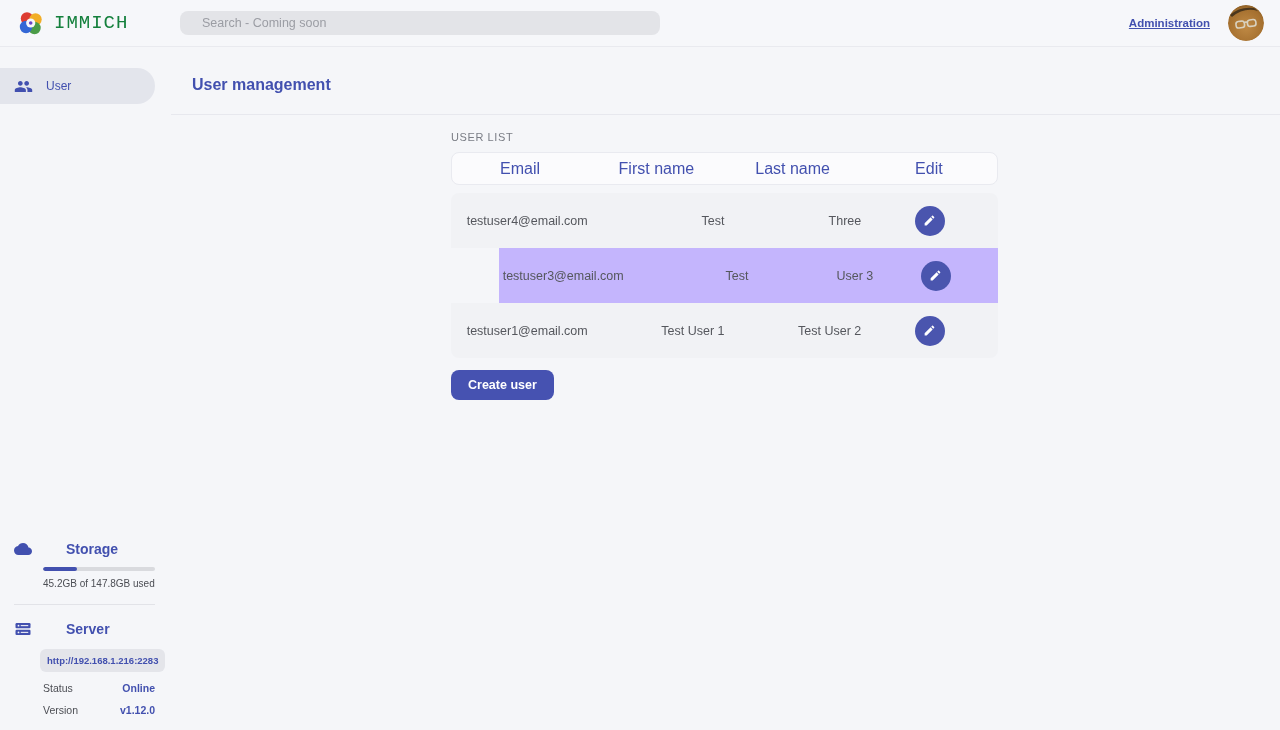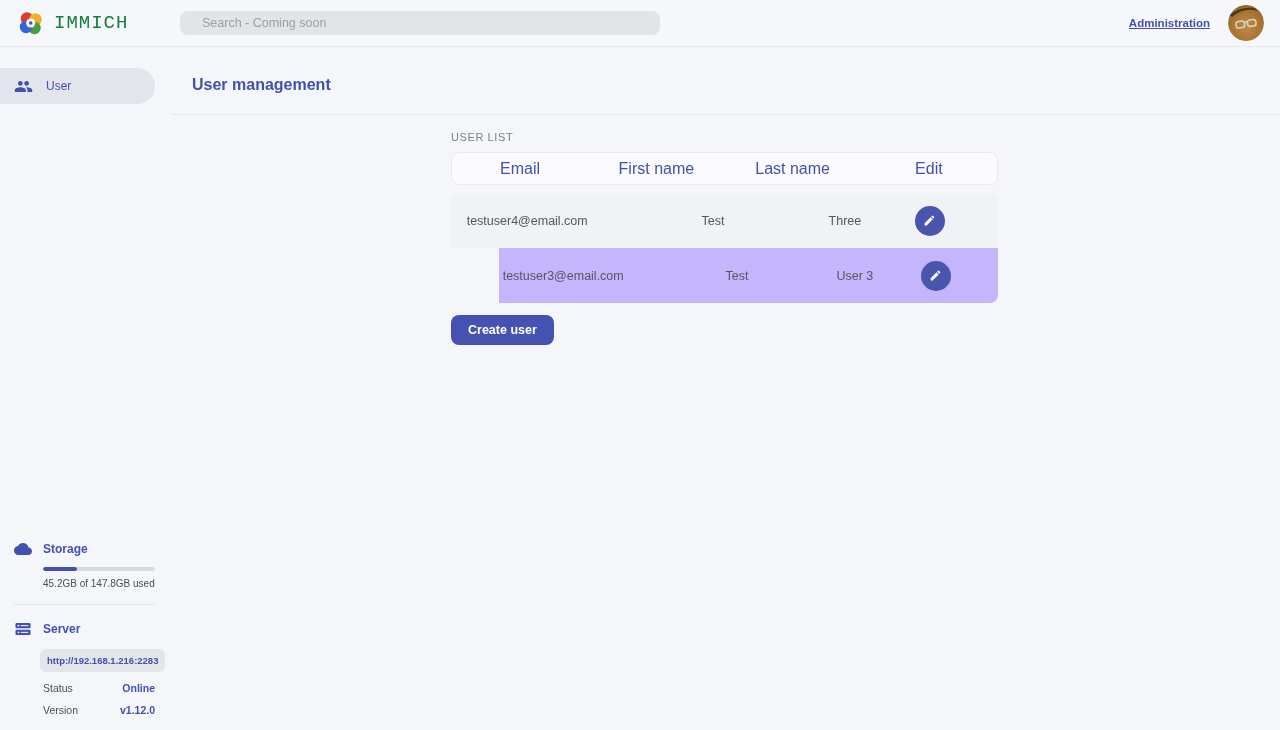--- a/index.html
+++ b/index.html
@@ -85,21 +85,21 @@
     padding-left:14px;
     cursor:pointer;
   }
   .nav-item .label {
     color:#4250af;
     font-size:12px;
     font-weight:500;
   }
   .sidebar-footer { padding:0 16px 14px 14px; }
   .section-head { display:flex; align-items:center; gap:11px; }
-  .section-head .title { color:#4250af; font-size:12px; font-weight:700; }
+  .section-head .title { color:#4250af; font-size:14px; font-weight:700;margin-left:23px; }
   .progress-track {
     margin:9px 0 0 29px;
     width:112px; height:4px;
     background:#d9dade;
     border-radius:2px;
     overflow:hidden;
   }
   .progress-fill { height:100%; background:#4250af; border-radius:2px; }
   .usage-text { margin:7px 0 0 29px; font-size:10px; color:#4c4e54; }
   .side-divider { border:none; border-top:1px solid #e2e3e8; margin:15px 0 15px 0; }
@@ -311,18 +311,32 @@
       <button class="edit-btn">
         <span style="display:flex;">
           <svg width="13" height="13" viewBox="0 0 24 24" fill="#ffffff">
             <path d="M20.71,7.04C21.1,6.65 21.1,6 20.71,5.63L18.37,3.29C18,2.9 17.35,2.9 16.96,3.29L15.12,5.12L18.87,8.87M3,17.25V21H6.75L17.81,9.93L14.06,6.18L3,17.25Z"></path>
           </svg>
         </span>
       </button>
     </div>
   </div>
 
+  <div class="tr odd">
+    <div class="td">testuser1@email.com</div>
+    <div class="td">Test User 1</div>
+    <div class="td">Test User 2</div>
+    <div class="td-edit">
+      <button class="edit-btn">
+        <span style="display:flex;">
+          <svg width="13" height="13" viewBox="0 0 24 24" fill="#ffffff">
+            <path d="M20.71,7.04C21.1,6.65 21.1,6 20.71,5.63L18.37,3.29C18,2.9 17.35,2.9 16.96,3.29L15.12,5.12L18.87,8.87M3,17.25V21H6.75L17.81,9.93L14.06,6.18L3,17.25Z"></path>
+          </svg>
+        </span>
+      </button>
+    </div>
+  </div>
 </div>
 
       <button class="create-btn">Create user</button>
     </div>
   </div>
 </div>
 
 </body></html>

